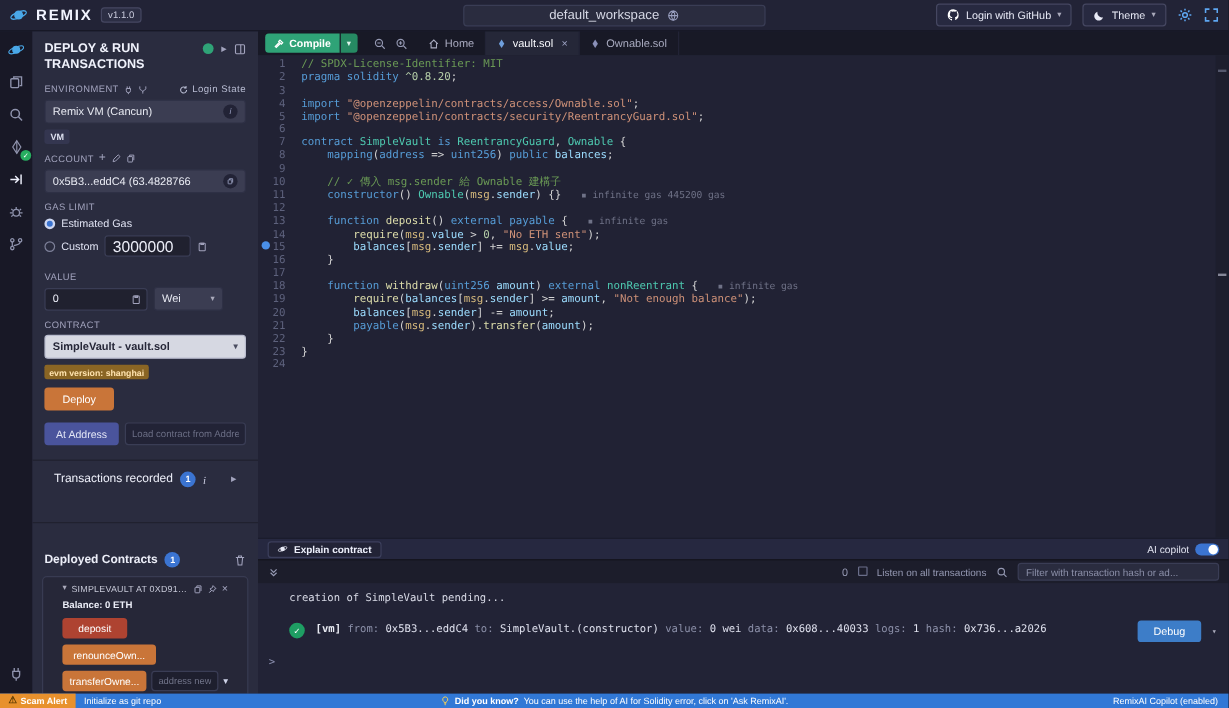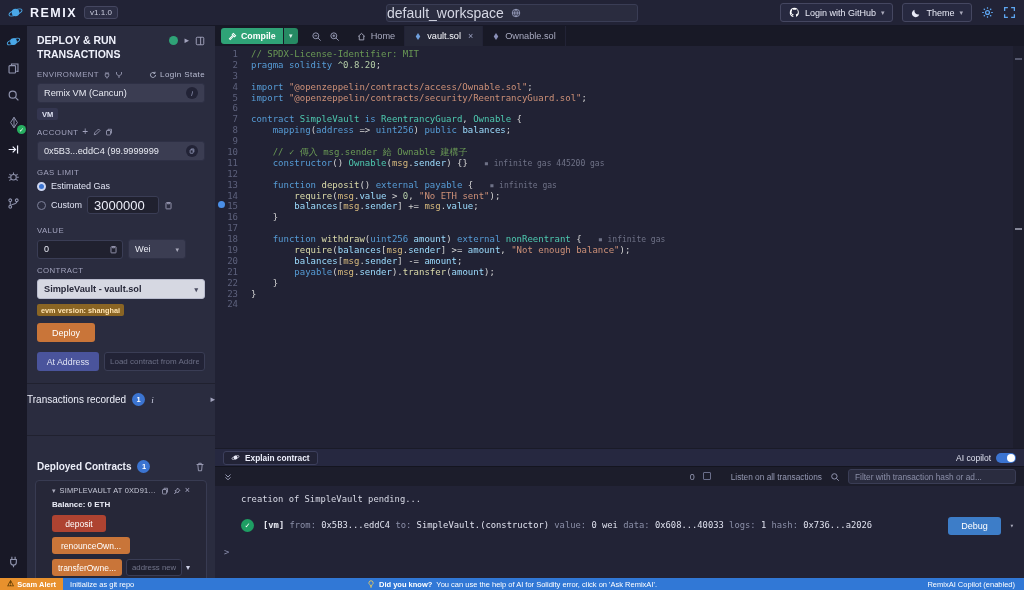--- a/index.html
+++ b/index.html
@@ -6,21 +6,21 @@
 html,body{background:#000;}
 .app{position:relative;width:1024px;height:590px;background:#222336;font-family:"Liberation Sans",sans-serif;color:#eceef8;overflow:hidden;font-size:10px;}
 svg{display:block;}
 button{font-family:inherit;border:none;cursor:pointer;}
 input{font-family:inherit;outline:none;}
 
 
 .topbar{position:absolute;top:0;left:0;right:0;height:26px;background:#222336;border-bottom:1px solid #171826;display:flex;align-items:center;padding:0 8px;gap:7px;z-index:10;}
 .brand{font-weight:bold;font-size:12.5px;letter-spacing:1.5px;color:#f2f4ff;}
 .version-badge{background:#2c2e44;border:1px solid #454761;border-radius:3px;font-size:8px;padding:1px 5px;color:#c9cbdd;}
-.workspace-pill{position:absolute;left:50%;transform:translateX(-50%);width:252px;height:18px;background:#2a2c3f;border:1px solid #3a3d55;border-radius:3px;display:flex;align-items:center;justify-content:flex-start;gap:7px;font-size:14px;color:#d5d7e4;}
+.workspace-pill{position:absolute;left:50%;transform:translateX(-50%);width:252px;height:18px;background:#2a2c3f;border:1px solid #3a3d55;border-radius:3px;display:flex;align-items:center;justify-content:center;gap:7px;font-size:11px;color:#d5d7e4;}
 .topbar-right{margin-left:auto;display:flex;align-items:center;gap:9px;}
 .tb-btn{display:flex;align-items:center;gap:5px;border:1px solid #454761;border-radius:3px;height:19px;padding:0 8px;font-size:9px;background:#272940;color:#e8eaf6;}
 .caret{font-size:7px;color:#aab;line-height:1;}
 .tb-ico{color:#5ea7f2;}
 
 
 .iconbar{position:absolute;top:26px;bottom:12px;left:0;width:27px;background:#181826;display:flex;flex-direction:column;align-items:center;padding-top:7px;gap:10px;}
 .ib-icon{width:17px;height:17px;color:#8f93ad;display:flex;align-items:center;justify-content:center;position:relative;cursor:pointer;}
 .ib-icon.home{color:#4aa8e8;}
 .ib-icon.active{color:#eef0fc;}
@@ -52,21 +52,21 @@
 .value-wrap input{background:transparent;border:none;color:#eceef8;font-size:9px;width:58px;padding:0 6px;}
 .value-wrap .mini-ico{margin-left:auto;margin-right:4px;}
 .sel.unit{width:58px;}
 .sel.light{background:#d6d8e2;color:#262738;border-color:#b9bcce;font-weight:bold;gap:31px;}
 .evm-badge{display:inline-block;margin-top:5px;background:#8a6524;color:#ffe3af;font-size:7.3px;font-weight:bold;padding:1.5px 4px;border-radius:2px;}
 .deploy-btn{display:block;margin-top:7px;width:58px;height:19px;background:#c97539;color:#fff;border-radius:3px;font-size:9px;}
 .ataddr-row{display:flex;gap:5px;margin-top:10px;}
 .ataddr-btn{width:62px;height:19px;background:#4a549c;color:#e2e5f5;border-radius:3px;font-size:8.8px;flex-shrink:0;}
 .ataddr-input{flex:1;min-width:0;height:19px;background:#222336;border:1px solid #3a3d55;border-radius:3px;color:#eceef8;font-size:8px;padding:0 5px;}
 .ataddr-input::placeholder{color:#6b6e85;}
-.tx-recorded{margin-top:12px;border-top:1px solid #20212f;padding:9px 0;display:flex;align-items:center;gap:6px;font-size:10px;color:#eceef8;cursor:pointer;}
+.tx-recorded{margin-top:12px;border-top:1px solid #20212f;padding:9px 18px;display:flex;align-items:center;gap:6px;font-size:10px;color:#eceef8;cursor:pointer;}
 .badge{min-width:13px;height:13px;border-radius:50%;background:#3b74d1;color:#fff;font-size:7.5px;display:inline-flex;align-items:center;justify-content:center;padding:0 2px;font-weight:bold;}
 .info-i{font-family:"Liberation Serif",serif;font-style:italic;color:#cdd0e4;font-size:9px;}
 .tx-recorded .chev{margin-left:auto;}
 .dc-header-row{margin-top:20px;border-top:1px solid #20212f;padding:24px 10px 4px;display:flex;align-items:center;gap:6px;font-size:10px;font-weight:bold;color:#eceef8;}
 .dc-header-row .mini-ico{margin-left:auto;cursor:pointer;}
 .dc-card{margin:3px 8px 0;background:#262738;border:1px solid #383b52;border-radius:4px;padding:5px 16px;}
 .dc-head{display:flex;align-items:center;gap:4px;color:#c7c9d8;}
 .dc-title{font-size:7.4px;letter-spacing:.2px;overflow:hidden;text-overflow:ellipsis;white-space:nowrap;flex:1;}
 .dc-head .mini-ico{cursor:pointer;flex-shrink:0;}
 .dc-balance{font-size:8px;font-weight:bold;margin:5px 0 6px;color:#eceef8;}
@@ -104,21 +104,21 @@
 .ov-1{top:12px;}.ov-2{top:182px;background:#c9cbdd99;}
 
 
 .explainbar{height:18px;background:#262840;border-top:1px solid #1a1b28;display:flex;align-items:center;padding:0 8px;flex-shrink:0;}
 .explain-btn{display:flex;align-items:center;gap:5px;background:#222336;border:1px solid #3c3f5c;border-radius:3px;height:14px;padding:0 7px;font-size:8.3px;font-weight:bold;color:#eef0fc;}
 .copilot{margin-left:auto;display:flex;align-items:center;gap:5px;font-size:8.5px;color:#dfe1ee;}
 .toggle{width:20px;height:10px;border-radius:5px;background:#3b74d1;position:relative;cursor:pointer;}
 .toggle::after{content:"";position:absolute;right:1px;top:1px;width:8px;height:8px;border-radius:50%;background:#fff;}
 .termbar{height:20px;background:#1c1d2b;border-top:1px solid #14151f;display:flex;align-items:center;padding:0 8px;gap:8px;flex-shrink:0;}
 .term-count{color:#9599b3;font-size:9px;margin-left:auto;}
-.listen{display:flex;gap:20px;color:#9599b3;font-size:8.3px;}
+.listen{display:flex;gap:8px;color:#9599b3;font-size:8.3px;}
 .checkbox{width:8px;height:8px;border:1px solid #6a6e8a;border-radius:1px;display:inline-block;}
 .filter-input{width:168px;height:15px;background:#2a2c3f;border:1px solid #3a3d55;border-radius:3px;color:#c7cadd;font-size:8.3px;padding:0 6px;}
 .filter-input::placeholder{color:#8b8fa8;}
 .terminal{height:92px;flex-shrink:0;background:#222336;font-family:"DejaVu Sans Mono",monospace;font-size:8.8px;position:relative;overflow:hidden;}
 .pending-line{color:#d8dae6;padding-left:26px;padding-top:8px;}
 .tx-row{display:flex;align-items:flex-start;margin-top:13px;padding-left:26px;padding-right:10px;gap:9px;}
 .check-circle{width:13px;height:13px;border-radius:50%;background:#1e9e63;color:#fff;font-size:8px;display:flex;align-items:center;justify-content:center;flex-shrink:0;margin-top:2px;}
 .tx-text{flex:1;line-height:1.5;padding-top:2px;white-space:nowrap;overflow:hidden;}
 .tx-tag{color:#e8eaf2;font-weight:bold;}
 .tx-k{color:#8b8fa8;}
@@ -304,21 +304,21 @@
             </svg>
         </span>
         <span class="mini-ico">
           <svg width="8" height="8" viewBox="0 0 16 16" fill="none" stroke="currentColor" stroke-width="1.6">
               <rect x="3" y="5" width="8" height="9" rx="1"></rect>
               <path d="M6 5V2.5h7V11"></path>
             </svg>
         </span>
       </div>
       <div class="sel">
-        <span class="grow">0x5B3...eddC4 (99.9999999</span>
+        <span class="grow">0x5B3...eddC4 (63.4828766</span>
         <span class="circle-i">
           <svg width="6" height="6" viewBox="0 0 16 16" fill="none" stroke="currentColor" stroke-width="2">
               <rect x="3" y="5" width="8" height="9" rx="1"></rect>
               <path d="M6 5V2.5h7V11"></path>
             </svg>
         </span>
       </div>
     </div>
 
     <div class="sp-section">

